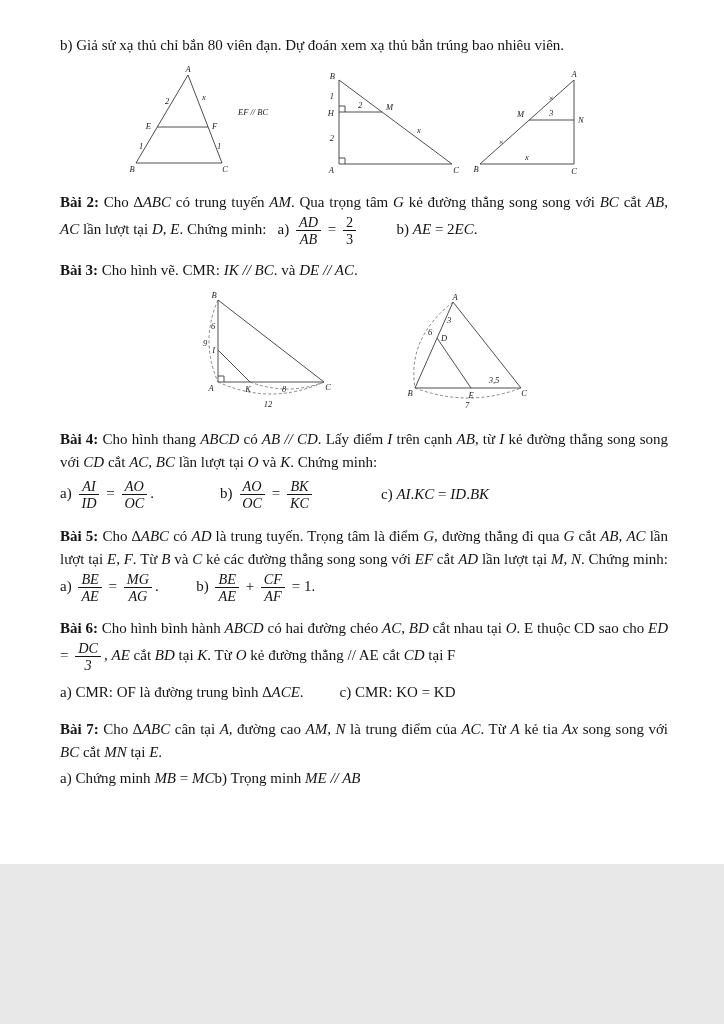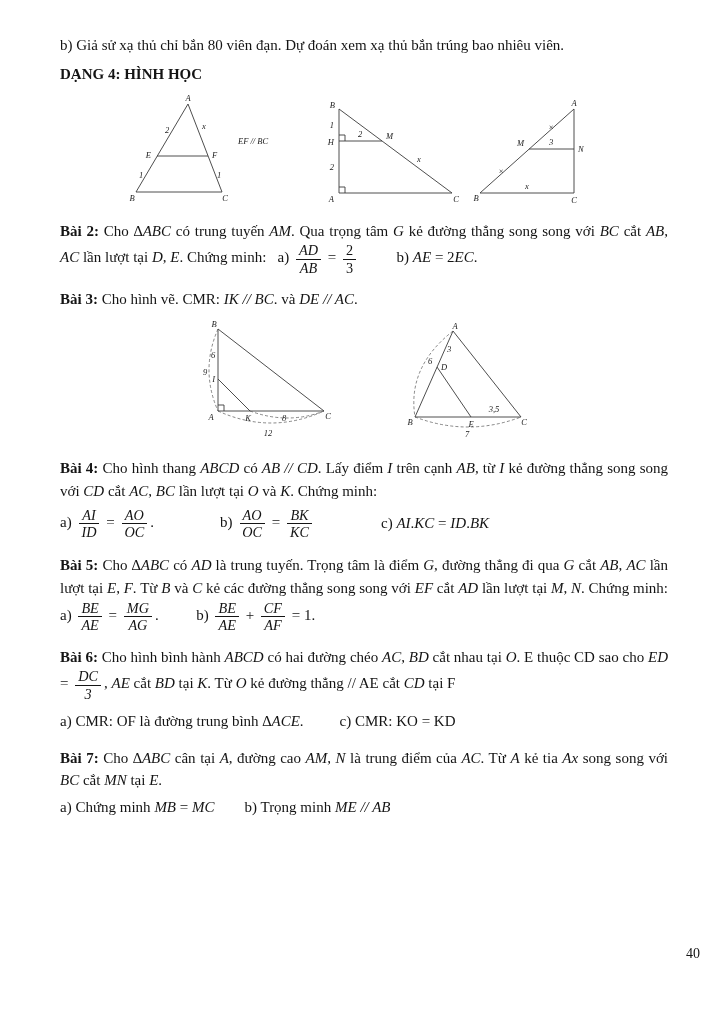--- a/index.html
+++ b/index.html
@@ -1,47 +1,46 @@
 <!DOCTYPE html>
 <html><head>
 <meta charset="utf-8">
 <style>
   html,body { margin:0; padding:0; background:#e8e8e8; }
   .page {
-    position:relative; width:724px; height:1024px; background:#ffffff;
+    position:relative; width:724px; height:864px; background:#ffffff;
     font-family:"Liberation Serif", serif; font-size:15px; color:#141414;
     box-sizing:border-box; padding:34px 56px 0 60px; overflow:hidden;
   }
   .para { text-align:justify; line-height:1.52; margin:0 0 6px 0; }
   .b { font-weight:700; }
   .i { font-style:italic; }
   .frac { display:inline-flex; flex-direction:column; align-items:center; vertical-align:middle;
           line-height:1.15; font-size:0.95em; margin:0 3px; text-align:center; }
   .frac.i { font-style:italic; }
   .frac .fnum { border-bottom:1px solid #141414; padding:0 3px; }
   .frac .fden { padding:0 3px; }
   .figrow { display:flex; align-items:flex-end; }
   .figrow1 { padding-left:66px; gap:8px; margin:6px 0 16px 0; }
   .figrow2 { padding-left:142px; gap:68px; margin:8px 0 16px 0; }
   .items { display:flex; align-items:center; line-height:1.5; margin:4px 0 14px 0; }
   .items4 { gap:66px; }
   .items6 { gap:36px; margin-top:8px; }
-  .items7 { gap:30px; }
+  .items7 { }
   .fig .ln { fill:none; stroke:#3a3a3a; stroke-width:0.9; stroke-linejoin:round; }
   .fig .dash { fill:none; stroke:#555; stroke-width:0.7; stroke-dasharray:3 2.2; }
   .fig text { font-family:"Liberation Serif", serif; font-style:italic; font-size:8.5px; fill:#1c1c1c; }
   .pageno { position:absolute; right:24px; top:932px; font-size:14px;margin-top:14px; }
 </style>
 </head>
 <body>
 
 <div class="page">
 
   <p class="para"><span>b) Giả sử xạ thủ chỉ bắn 80 viên đạn. Dự đoán xem xạ thủ bắn trúng bao nhiêu viên.</span></p>
-  <p class="para" style="margin-bottom:4px;"><span class="b">DẠNG 4: HÌNH HỌC</span></p>
 
   <div class="figrow figrow1">
 
     <svg class="fig" width="185" height="112" viewBox="0 0 185 112">
       <path class="ln" d="M62,12 L10,100 L96,100 Z"></path>
       <path class="ln" d="M31,64 L82,64"></path>
       <text x="62" y="9" text-anchor="middle">A</text>
       <text x="41" y="41" text-anchor="middle">2</text>
       <text x="78" y="37" text-anchor="middle">x</text>
       <text x="25" y="66" text-anchor="end">E</text>

